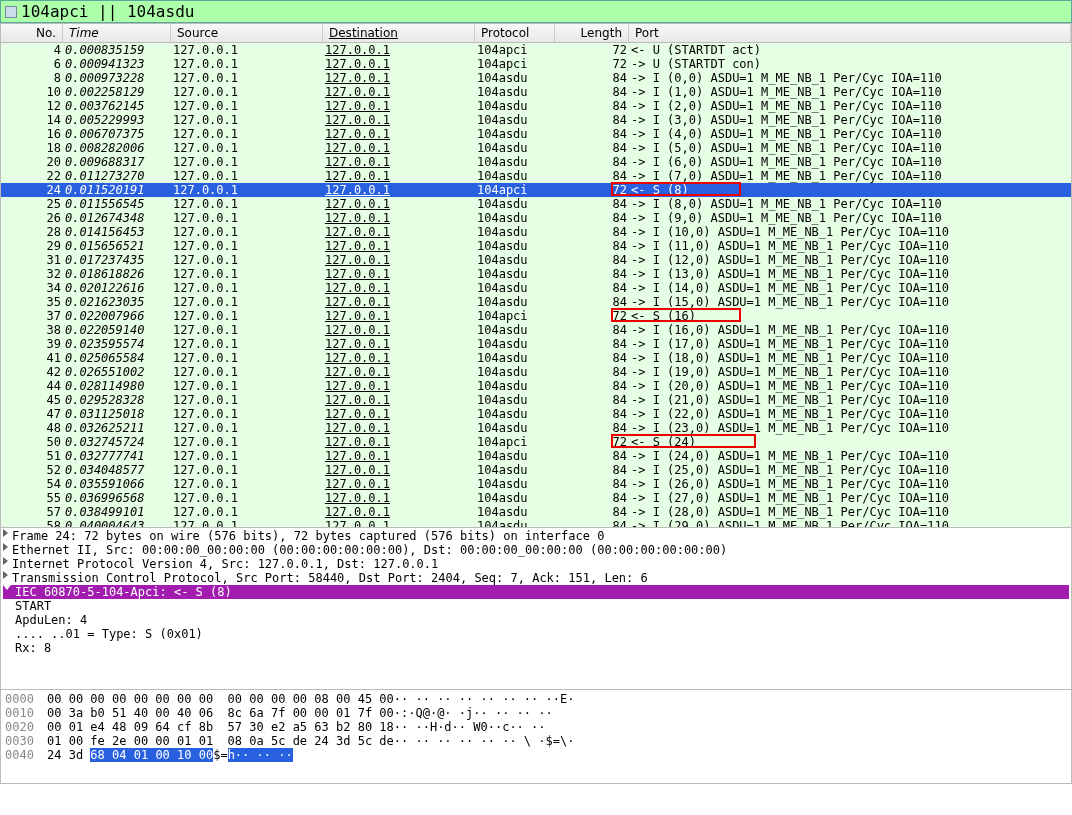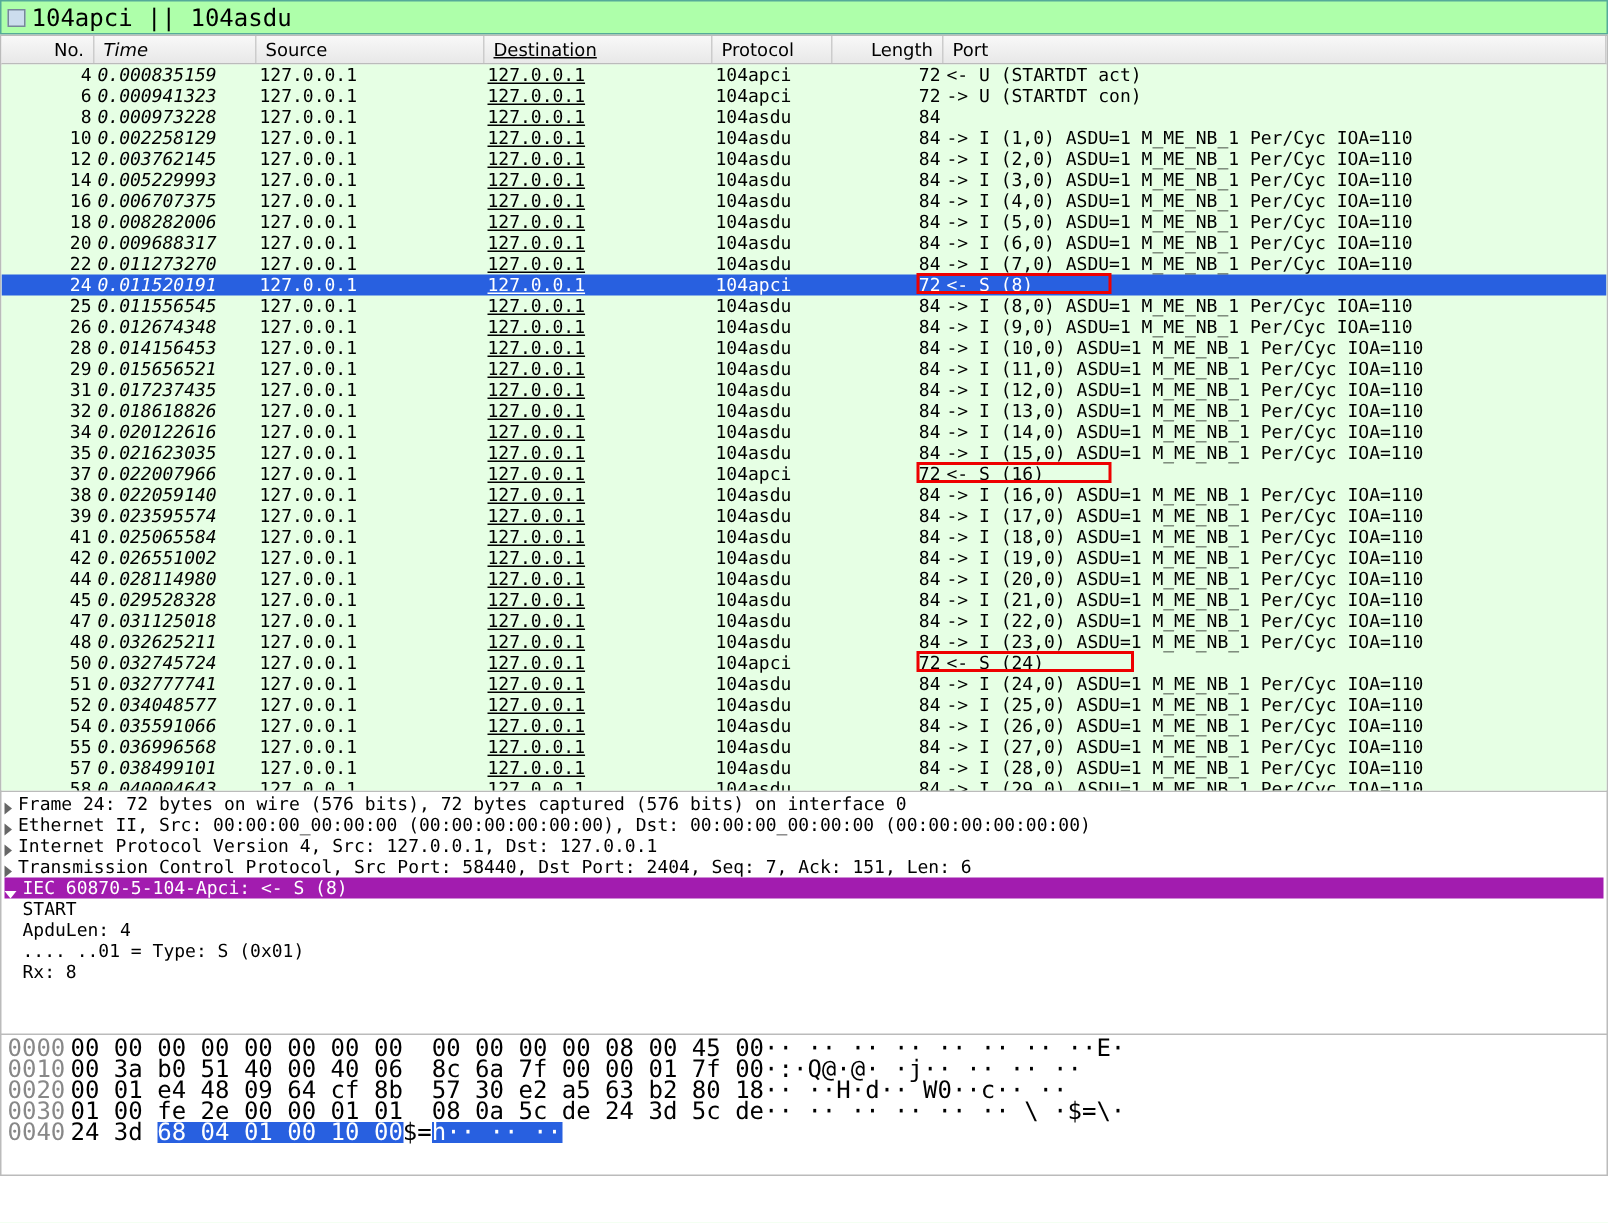--- a/index.html
+++ b/index.html
@@ -15,27 +15,27 @@
   .row.sel { background: #2860e0; color: #fff; }
   .c-no { width: 62px; text-align: right; padding-right: 2px; }
   .c-time { width: 108px; padding-left: 2px; font-style: italic; }
   .c-src { width: 152px; padding-left: 2px; }
   .c-dst { width: 152px; padding-left: 2px; text-decoration: underline; }
   .c-proto { width: 80px; padding-left: 2px; }
   .c-len { width: 74px; text-align: right; padding-right: 2px; }
   .c-info { flex: 1; padding-left: 2px; position: relative; }
   .redbox { position: absolute; border: 2px solid #e00; left: -18px; height: 14px; top: -1px; pointer-events: none; }
   .details { border: 1px solid #bbb; border-top: none; font-size: 12px; line-height: 14px; padding: 1px 2px 8px 2px; height: 162px; }
-  .drow { display:flex; align-items:flex-end; cursor: pointer; }
+  .drow { display:flex; align-items:flex-start; cursor: pointer; }
   .tri { display:inline-block; width:0; height:0; margin-right:4px; }
   .tri.r { border-left: 5px solid #666; border-top: 4px solid transparent; border-bottom: 4px solid transparent; }
   .tri.d { border-top: 5px solid #666; border-left: 4px solid transparent; border-right: 4px solid transparent; }
   .drow.sel { background: #a21caf; color: #fff; }
   .sub { margin-left: 12px; }
-  .hex { border: 1px solid #bbb; border-top: none; font-family: inherit; font-size: 16px; line-height: 14px; padding: 2px 4px; height: 94px; }
+  .hex { border: 1px solid #bbb; border-top: none; font-family: inherit; font-size: 12px; line-height: 14px; padding: 2px 4px; height: 94px; }
   .hexrow { display:flex; white-space: pre; }
   .off { color: #888; width: 42px; }
   .hl { background: #2860e0; color: #fff; }
 </style>
 </head>
 <body>
 
 <div class="filter-bar">
   <span class="bookmark-icon"></span>
   <input value="104apci || 104asdu" style="">
@@ -47,21 +47,21 @@
     <div class="c-time">Time</div>
     <div class="c-src">Source</div>
     <div class="c-dst">Destination</div>
     <div class="c-proto">Protocol</div>
     <div class="c-len">Length</div>
     <div class="c-info">Port</div>
   </div>
   <div class="plist-body" id="plist-body">
       <div class="row"><span class="c-no">4</span><span class="c-time">0.000835159</span><span class="c-src">127.0.0.1</span><span class="c-dst">127.0.0.1</span><span class="c-proto">104apci</span><span class="c-len">72</span><span class="c-info">&lt;- U (STARTDT act)</span></div>
       <div class="row"><span class="c-no">6</span><span class="c-time">0.000941323</span><span class="c-src">127.0.0.1</span><span class="c-dst">127.0.0.1</span><span class="c-proto">104apci</span><span class="c-len">72</span><span class="c-info">-&gt; U (STARTDT con)</span></div>
-      <div class="row"><span class="c-no">8</span><span class="c-time">0.000973228</span><span class="c-src">127.0.0.1</span><span class="c-dst">127.0.0.1</span><span class="c-proto">104asdu</span><span class="c-len">84</span></div>
+      <div class="row"><span class="c-no">8</span><span class="c-time">0.000973228</span><span class="c-src">127.0.0.1</span><span class="c-dst">127.0.0.1</span><span class="c-proto">104asdu</span><span class="c-len">84</span><span class="c-info">-&gt; I (0,0) ASDU=1 M_ME_NB_1 Per/Cyc IOA=110</span></div>
       <div class="row"><span class="c-no">10</span><span class="c-time">0.002258129</span><span class="c-src">127.0.0.1</span><span class="c-dst">127.0.0.1</span><span class="c-proto">104asdu</span><span class="c-len">84</span><span class="c-info">-&gt; I (1,0) ASDU=1 M_ME_NB_1 Per/Cyc IOA=110</span></div>
       <div class="row"><span class="c-no">12</span><span class="c-time">0.003762145</span><span class="c-src">127.0.0.1</span><span class="c-dst">127.0.0.1</span><span class="c-proto">104asdu</span><span class="c-len">84</span><span class="c-info">-&gt; I (2,0) ASDU=1 M_ME_NB_1 Per/Cyc IOA=110</span></div>
       <div class="row"><span class="c-no">14</span><span class="c-time">0.005229993</span><span class="c-src">127.0.0.1</span><span class="c-dst">127.0.0.1</span><span class="c-proto">104asdu</span><span class="c-len">84</span><span class="c-info">-&gt; I (3,0) ASDU=1 M_ME_NB_1 Per/Cyc IOA=110</span></div>
       <div class="row"><span class="c-no">16</span><span class="c-time">0.006707375</span><span class="c-src">127.0.0.1</span><span class="c-dst">127.0.0.1</span><span class="c-proto">104asdu</span><span class="c-len">84</span><span class="c-info">-&gt; I (4,0) ASDU=1 M_ME_NB_1 Per/Cyc IOA=110</span></div>
       <div class="row"><span class="c-no">18</span><span class="c-time">0.008282006</span><span class="c-src">127.0.0.1</span><span class="c-dst">127.0.0.1</span><span class="c-proto">104asdu</span><span class="c-len">84</span><span class="c-info">-&gt; I (5,0) ASDU=1 M_ME_NB_1 Per/Cyc IOA=110</span></div>
       <div class="row"><span class="c-no">20</span><span class="c-time">0.009688317</span><span class="c-src">127.0.0.1</span><span class="c-dst">127.0.0.1</span><span class="c-proto">104asdu</span><span class="c-len">84</span><span class="c-info">-&gt; I (6,0) ASDU=1 M_ME_NB_1 Per/Cyc IOA=110</span></div>
       <div class="row"><span class="c-no">22</span><span class="c-time">0.011273270</span><span class="c-src">127.0.0.1</span><span class="c-dst">127.0.0.1</span><span class="c-proto">104asdu</span><span class="c-len">84</span><span class="c-info">-&gt; I (7,0) ASDU=1 M_ME_NB_1 Per/Cyc IOA=110</span></div>
       <div class="row sel"><span class="c-no">24</span><span class="c-time">0.011520191</span><span class="c-src">127.0.0.1</span><span class="c-dst">127.0.0.1</span><span class="c-proto">104apci</span><span class="c-len">72</span><span class="c-info">&lt;- S (8)<span class="redbox" style="width:130px"></span></span></div>
       <div class="row"><span class="c-no">25</span><span class="c-time">0.011556545</span><span class="c-src">127.0.0.1</span><span class="c-dst">127.0.0.1</span><span class="c-proto">104asdu</span><span class="c-len">84</span><span class="c-info">-&gt; I (8,0) ASDU=1 M_ME_NB_1 Per/Cyc IOA=110</span></div>
       <div class="row"><span class="c-no">26</span><span class="c-time">0.012674348</span><span class="c-src">127.0.0.1</span><span class="c-dst">127.0.0.1</span><span class="c-proto">104asdu</span><span class="c-len">84</span><span class="c-info">-&gt; I (9,0) ASDU=1 M_ME_NB_1 Per/Cyc IOA=110</span></div>

